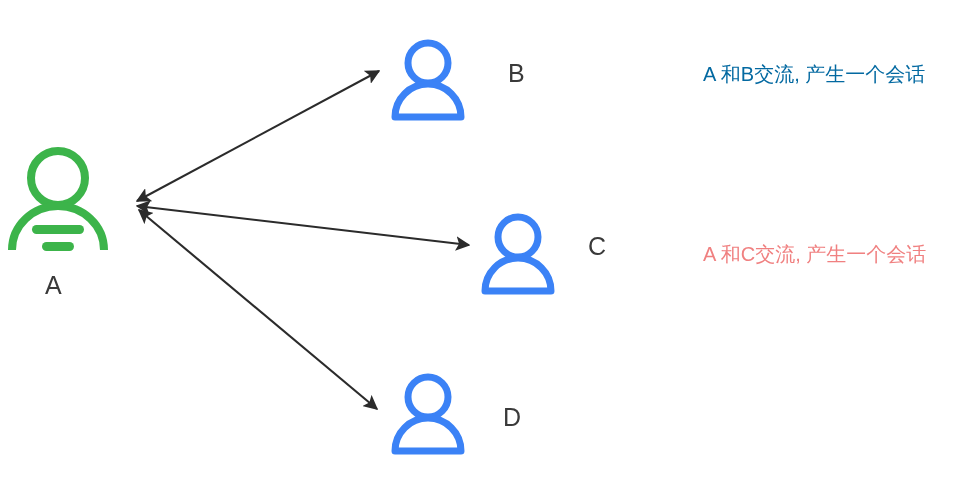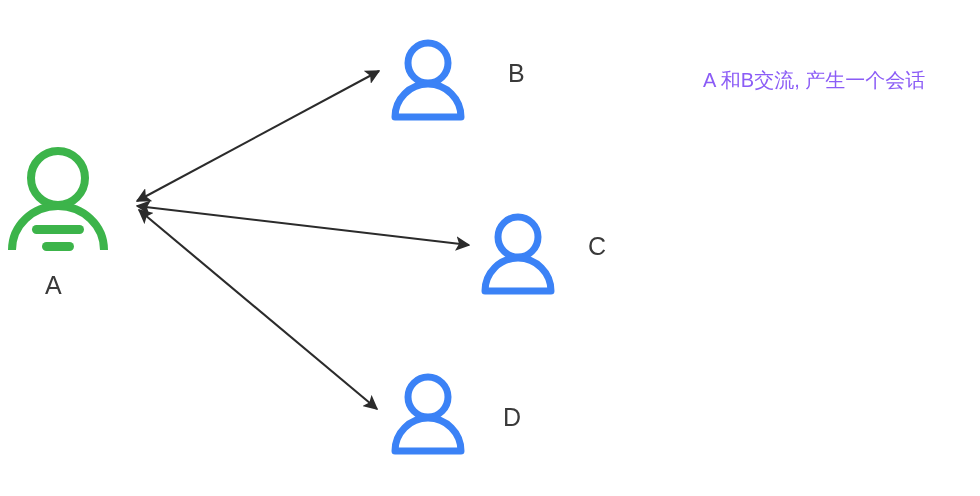--- a/index.html
+++ b/index.html
@@ -118,15 +118,16 @@
   <div class="node-label" id="label-c">C</div>
 
   <div class="node" id="node-d">
     <svg class="node-icon" width="80" height="84" viewBox="0 0 80 84" xmlns="http://www.w3.org/2000/svg">
       <circle cx="40" cy="25" r="20" fill="none" stroke="#3b82f6" stroke-width="7"></circle>
       <path d="M 7 79 A 33 33 0 0 1 73 79 Z" fill="none" stroke="#3b82f6" stroke-width="7" stroke-linejoin="round"></path>
     </svg>
   </div>
   <div class="node-label" id="label-d">D</div>
 
-  <div class="annotation" id="annotation-ab" style="color:#8b5cf6;margin-top:6px;">A 和B交流, 产生一个会话</div>
+  <div class="annotation" id="annotation-ab" style="color:#0369a1;">A 和B交流, 产生一个会话</div>
+  <div class="annotation" id="annotation-ac" style="color:#f08080;">A 和C交流, 产生一个会话</div>
 
 </div>
 
 </body></html>

